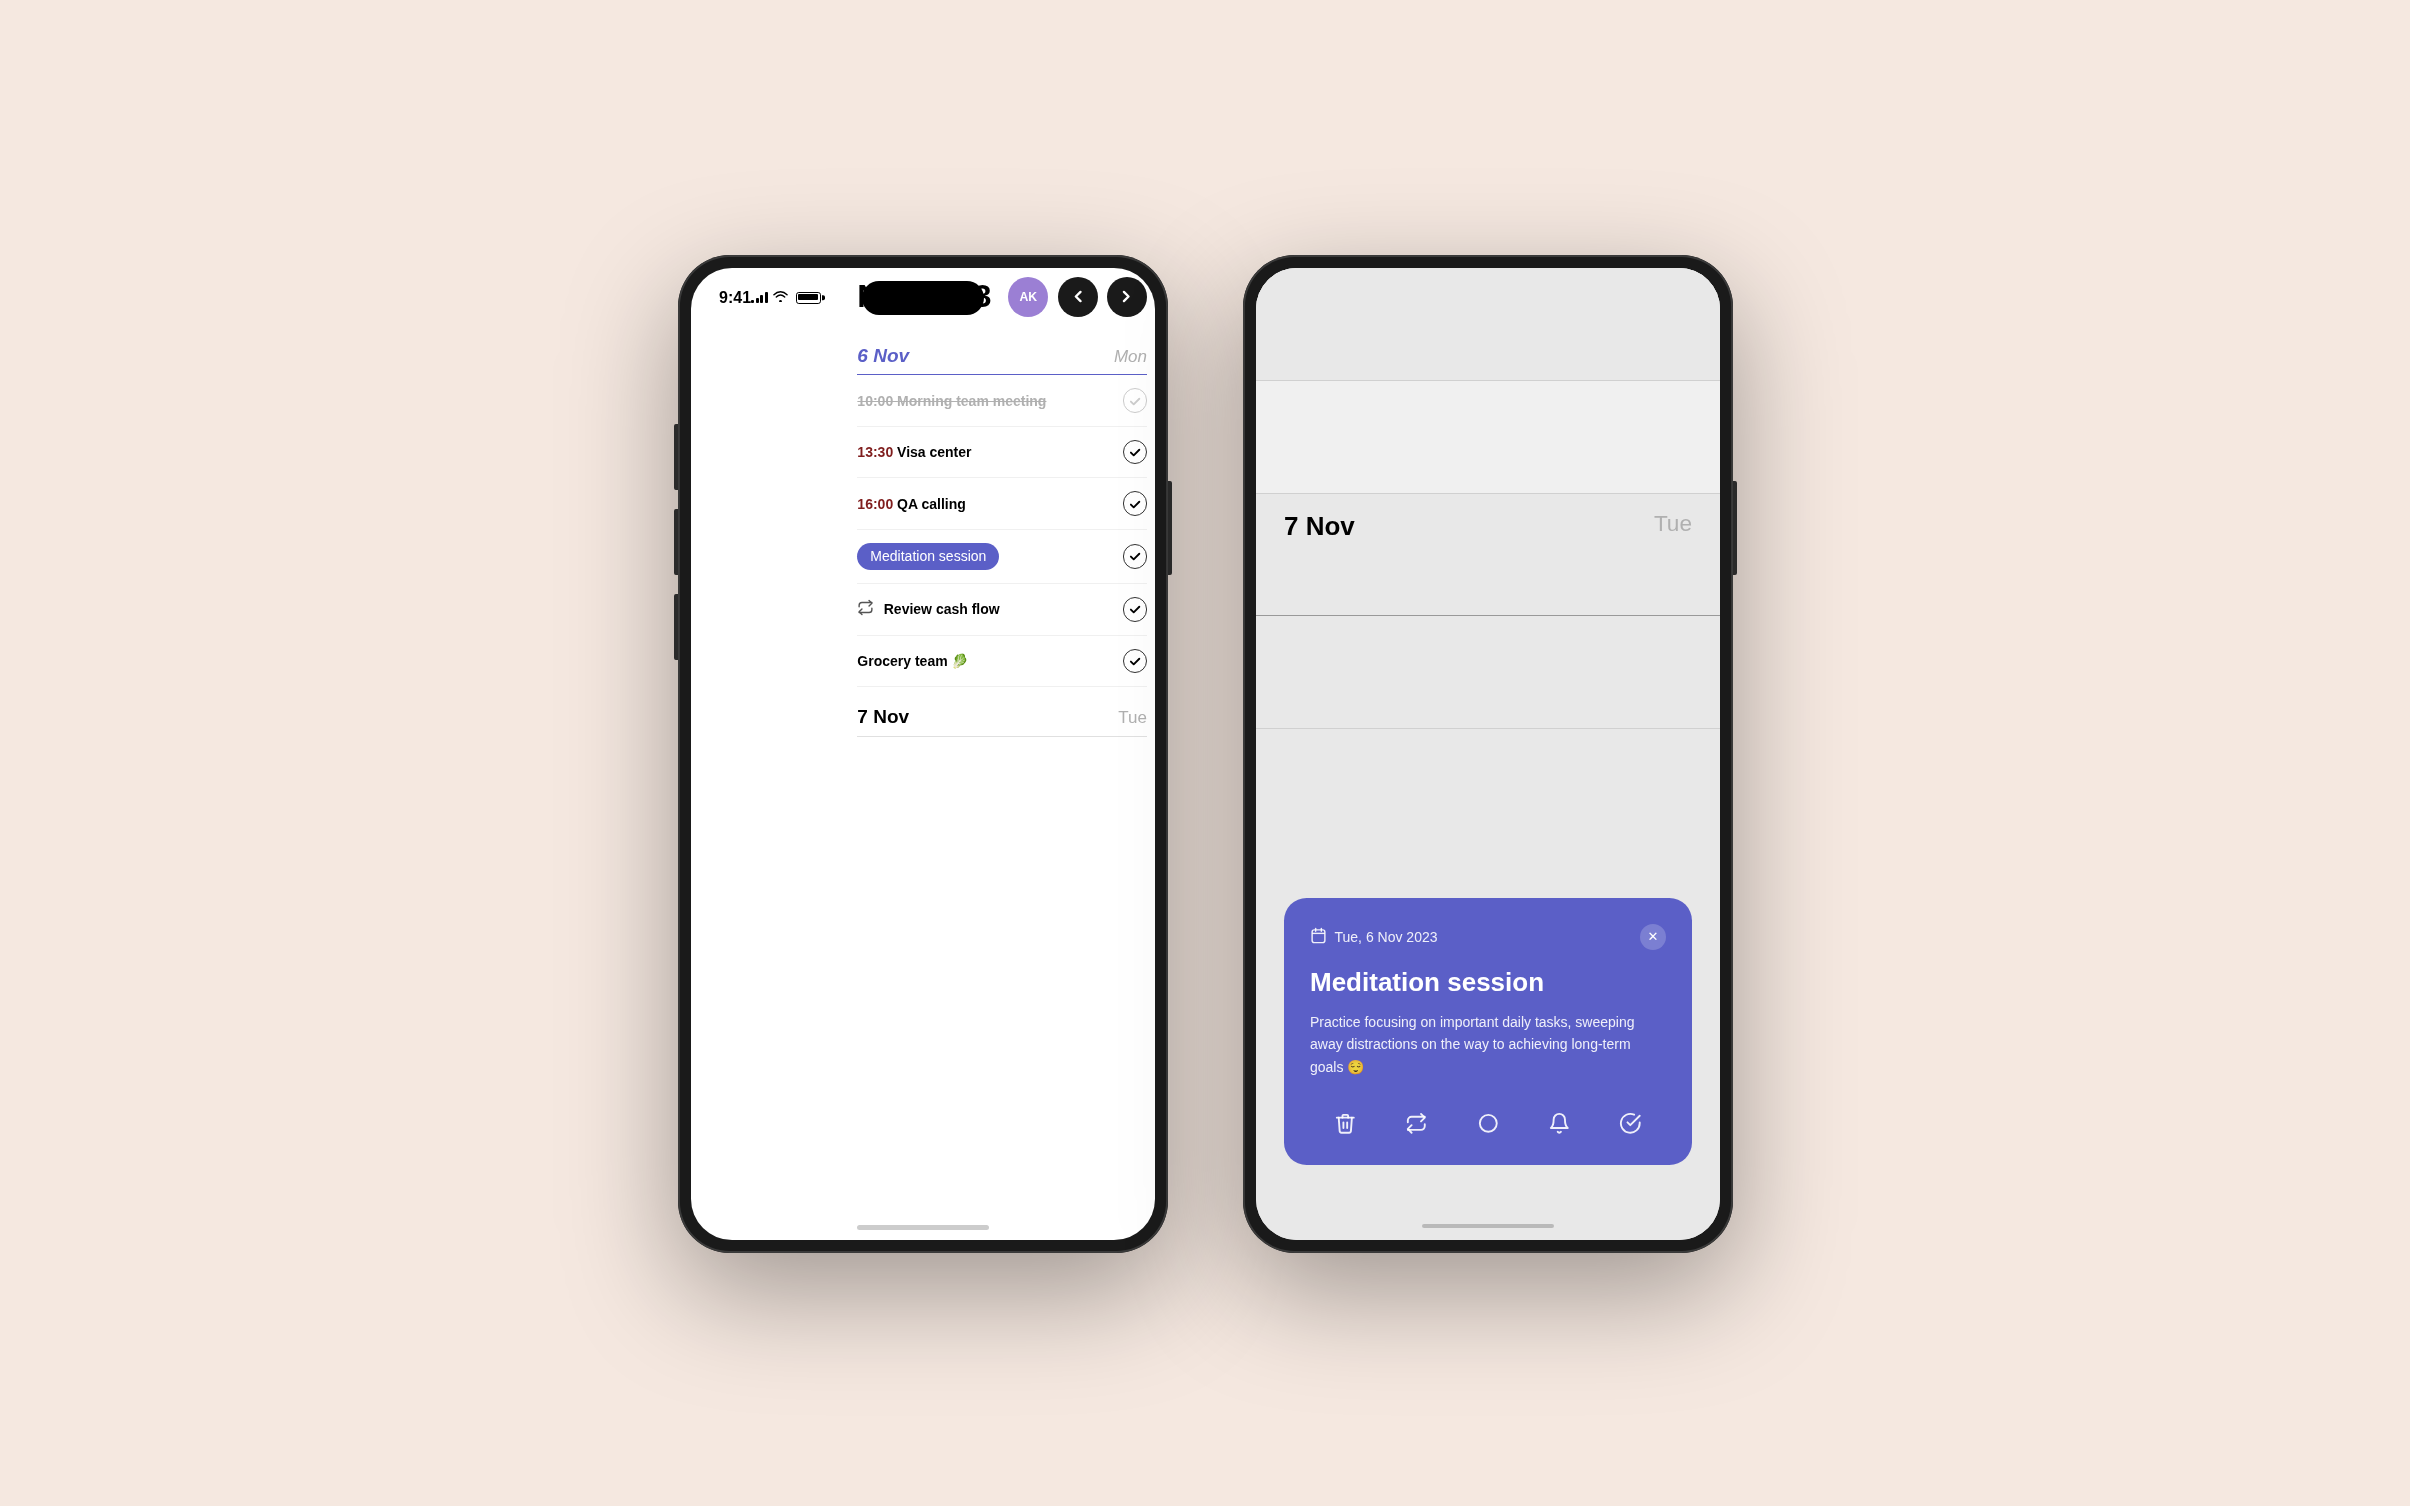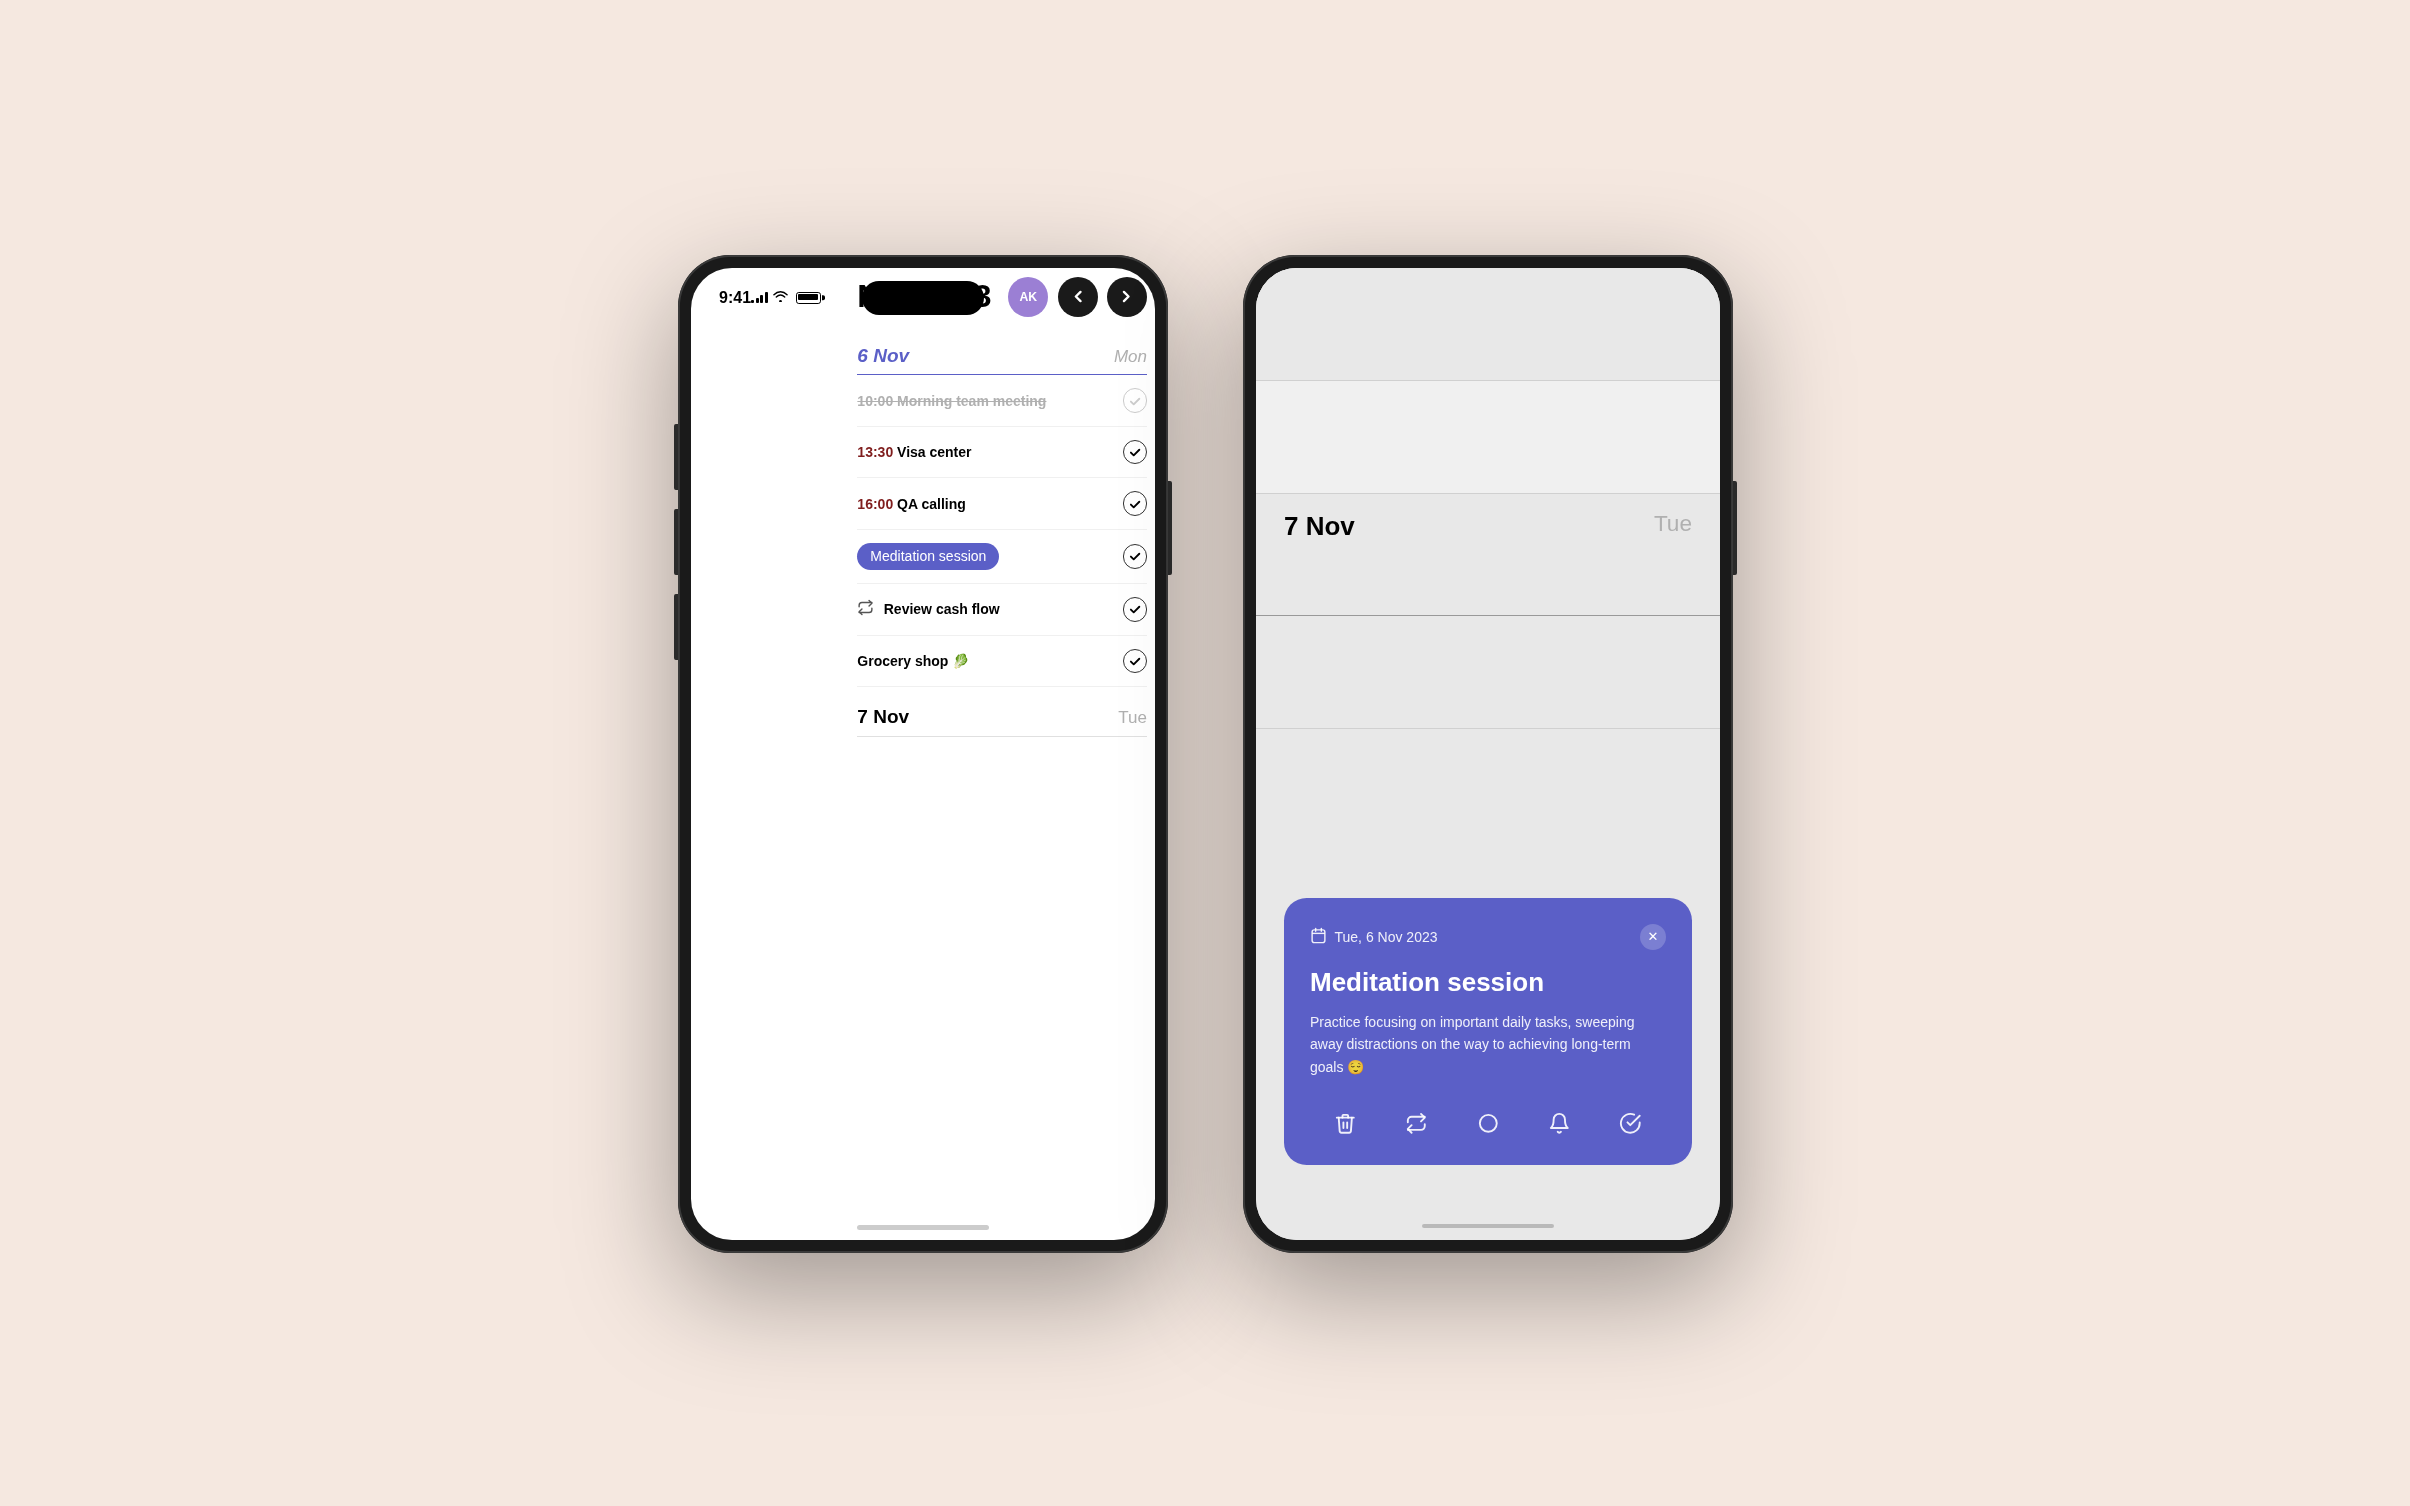--- a/index.html
+++ b/index.html
@@ -619,21 +619,21 @@
             </div>
             <div class="check-icon">
               <svg viewBox="0 0 13 13" fill="none" xmlns="http://www.w3.org/2000/svg">
                 <path d="M2 7l3 3 6-6" stroke="#000" stroke-width="2" stroke-linecap="round" stroke-linejoin="round"></path>
               </svg>
             </div>
           </div>
 
           <div class="task-item">
             <div class="task-left">
-              <span class="task-text">Grocery shop 🥬</span>
+              <span class="task-text">Grocery team 🥬</span>
             </div>
             <div class="check-icon">
               <svg viewBox="0 0 13 13" fill="none" xmlns="http://www.w3.org/2000/svg">
                 <path d="M2 7l3 3 6-6" stroke="#000" stroke-width="2" stroke-linecap="round" stroke-linejoin="round"></path>
               </svg>
             </div>
           </div>
         </div>
 
         <div class="day-header-gray">

